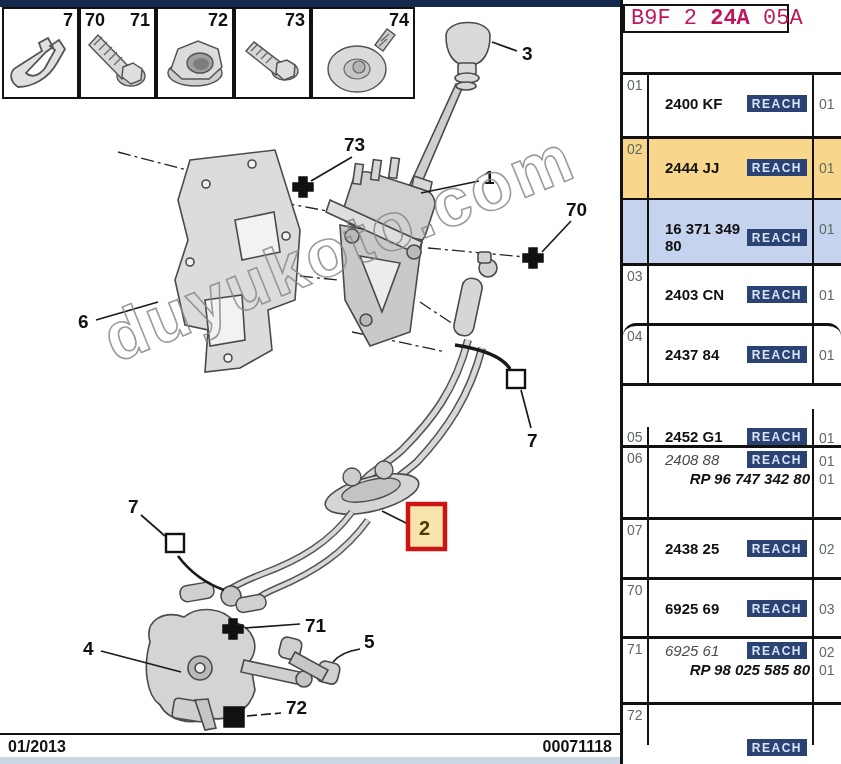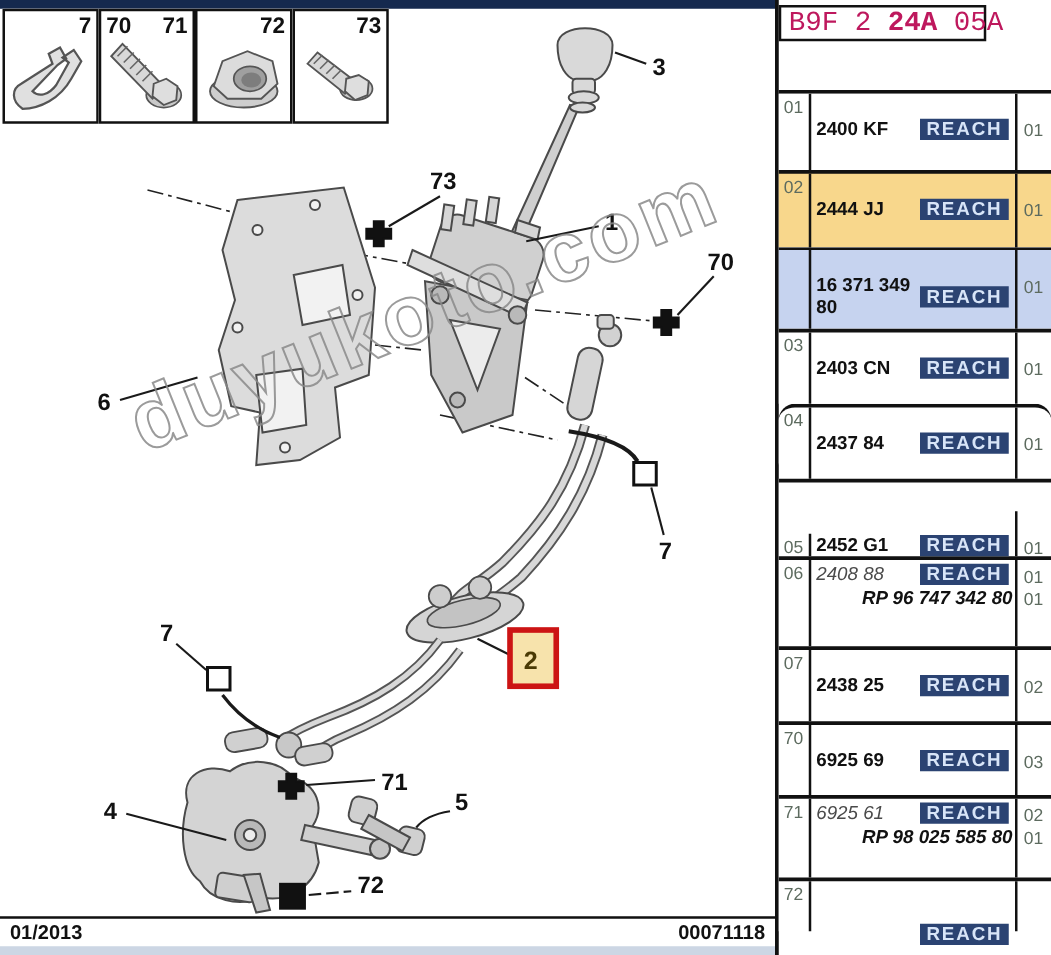--- a/index.html
+++ b/index.html
@@ -35,27 +35,27 @@
     box-sizing:border-box;display:flex;align-items:center;padding-left:6px;font-size:22px;color:#be185d;white-space:pre;font-family:Liberation Mono, monospace;}
   .hdrbox b{font-weight:bold;}
   .spacer{position:absolute;left:0;top:33px;width:218px;height:42px;border-bottom:3px solid var(--line);box-sizing:border-box;}
   #rows{position:absolute;left:0;top:75px;width:218px;}
   .trow{display:flex;box-sizing:border-box;background:#fff;}
   .trow.bg-orange{background:var(--row-orange);}
   .trow.bg-blue{background:var(--row-blue);}
   .idx{width:26px;border-right:2px solid var(--line);box-sizing:border-box;
     font-size:14px;color:var(--muted);padding:2px 0 0 4px;}
   .main{flex:1;position:relative;box-sizing:border-box;}
-  .line1{display:flex;justify-content:space-between;align-items:center;margin-top:20px;padding:0 5px 0 4px;}
+  .line1{display:flex;justify-content:space-between;align-items:center;margin-top:20px;padding:0 5px 0 16px;}
   .two .line1{margin-top:3px;}
   .pushed{margin-top:34px;}
   .pn{font-weight:bold;font-size:15px;color:#111;}
   .pn.ital{font-weight:normal;font-style:italic;color:#4a4a4a;}
   .line2{font-weight:bold;font-style:italic;font-size:15px;color:#111;text-align:right;padding-right:2px;margin-top:2px;}
-  .reach{background:var(--badge-bg);color:var(--badge-fg);font-weight:bold;font-size:15px;
+  .reach{background:var(--badge-bg);color:var(--badge-fg);font-weight:bold;font-size:12px;
     letter-spacing:1.5px;padding:3px 5px 2px 5px;line-height:12px;}
   .qty{width:29px;border-left:2px solid var(--line);box-sizing:border-box;
     font-size:14px;color:var(--muted);}
   .qty div{margin-top:22px;padding-left:5px;line-height:14px;}
   .qty.multi div{margin-top:4px;}
   .qty.multi div:first-child{margin-top:6px;}
 </style>
 </head>
 <body>
 
@@ -241,20 +241,31 @@
       <g stroke="#666" stroke-width="1.3">
         <line x1="15" y1="32" x2="22" y2="25"></line>
           <line x1="20" y1="36" x2="27" y2="29"></line>
         <line x1="25" y1="40" x2="32" y2="33"></line>
           <line x1="30" y1="44" x2="37" y2="37"></line>
       </g>
       <polygon points="41,44 51,41 59,46 58,57 48,61 40,54" fill="#dedede" stroke="#555" stroke-width="1.5"></polygon>
     </svg>
   </div>
 
+  <div class="fbox" style="left:311px;width:104px;">
+    <span class="lab tr">74</span>
+    <svg width="100" height="78" viewBox="0 0 100 78">
+      <polygon points="62,26 74,10 82,16 70,32" fill="#cccccc" stroke="#555" stroke-width="1.4"></polygon>
+      <line x1="68" y1="22" x2="76" y2="15" stroke="#666" stroke-width="1.2"></line>
+      <line x1="66" y1="27" x2="74" y2="20" stroke="#666" stroke-width="1.2"></line>
+      <ellipse cx="44" cy="50" rx="29" ry="23" fill="#dadada" stroke="#555" stroke-width="1.5"></ellipse>
+      <ellipse cx="44" cy="50" rx="13" ry="10" fill="#c6c6c6" stroke="#666" stroke-width="1.2"></ellipse>
+      <circle cx="46" cy="48" r="6" fill="#b5b5b5" stroke="#666" stroke-width="1.2"></circle>
+    </svg>
+  </div>
 
   <div class="footline"></div>
   <div class="footer l">01/2013</div>
   <div class="footer r">00071118</div>
   <div class="bottomstrip"></div>
 
   <div id="table">
     <div class="hdrbox"><span>B9F 2 </span><b>24A</b><span> 05A</span></div>
     <div class="spacer"></div>
     <div id="rows">

